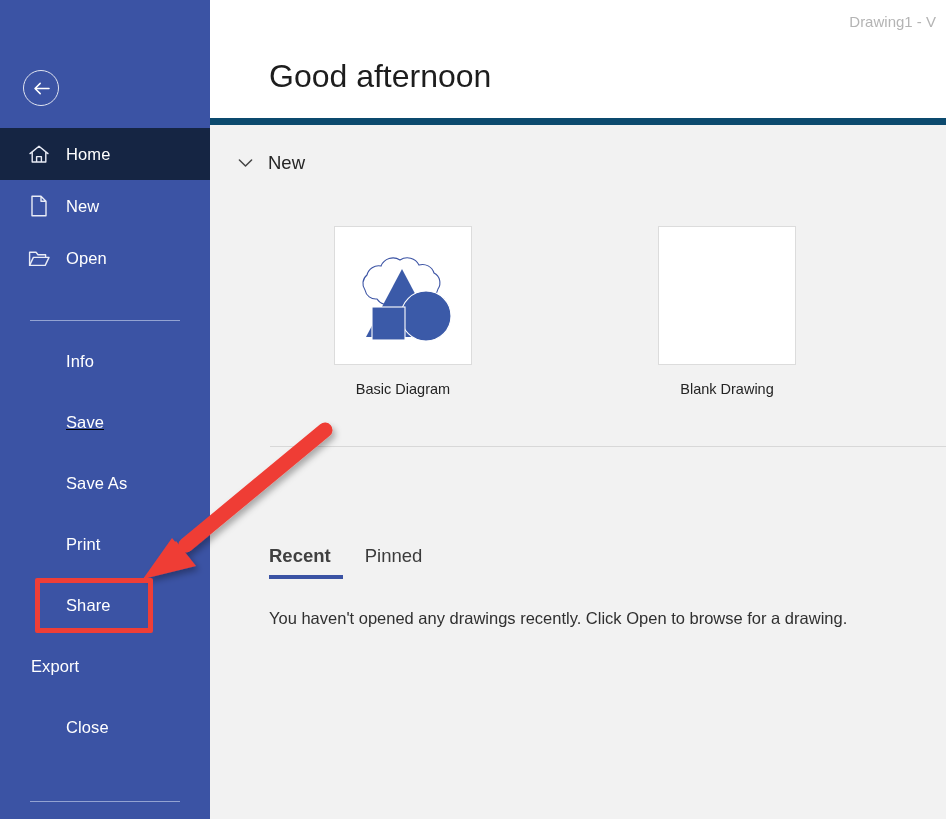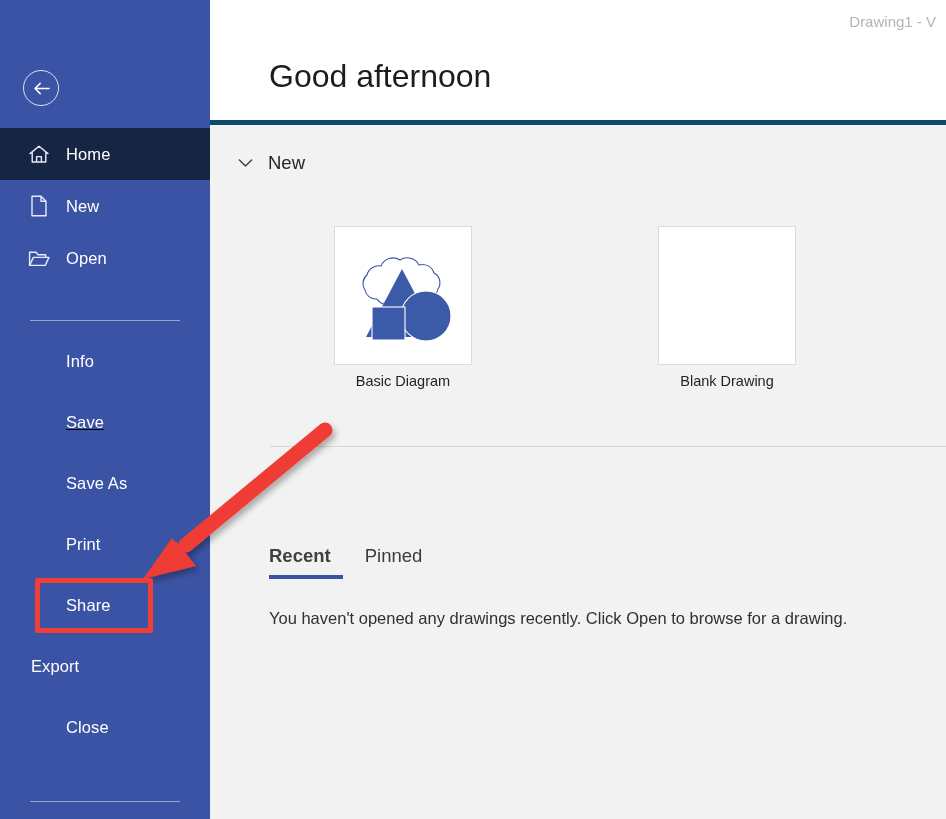--- a/index.html
+++ b/index.html
@@ -110,21 +110,21 @@
   .sub-row .nav-label { font-size: 16.5px; }
 
   
   .header-band {
     position: absolute;
     left: 210px;
     top: 0;
     width: 736px;
     height: 125px;
     background: #ffffff;
-    border-bottom: 5px solid #0c4a6e;
+    border-bottom: 7px solid #0c4a6e;
     box-sizing: border-box;
   }
   .win-title {
     position: absolute;
     right: 10px;
     top: 13px;
     font-size: 15px;
     color: #b4b4b4;
     white-space: nowrap;
   }
@@ -188,21 +188,21 @@
     width: 138px;
     height: 139px;
     background: #ffffff;
     border: 1px solid #dcdcdc;
     box-sizing: border-box;
     position: relative;
     overflow: hidden;
   }
   .tpl-thumb svg { display: block; }
   .tpl-name {
-    margin-top: 8px;
+    margin-top: 16px;
     text-align: center;
     font-size: 14.5px;
     color: #242424;
     white-space: nowrap;
     width: 138px;
   }
 
   .hr-divider {
     position: absolute;
     left: 60px;

